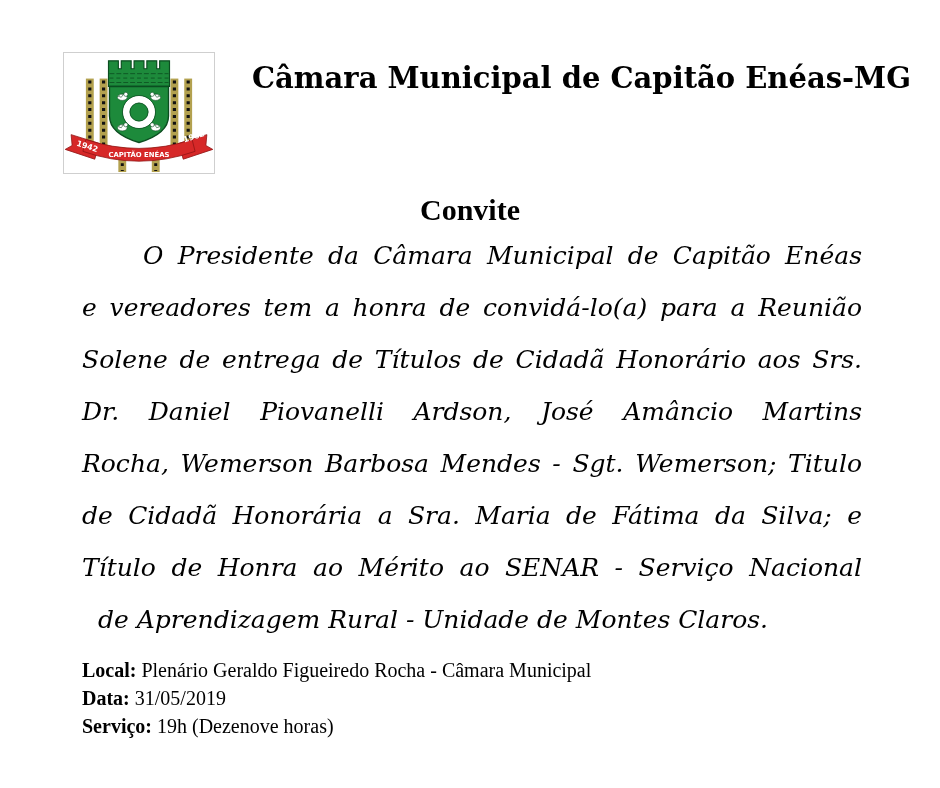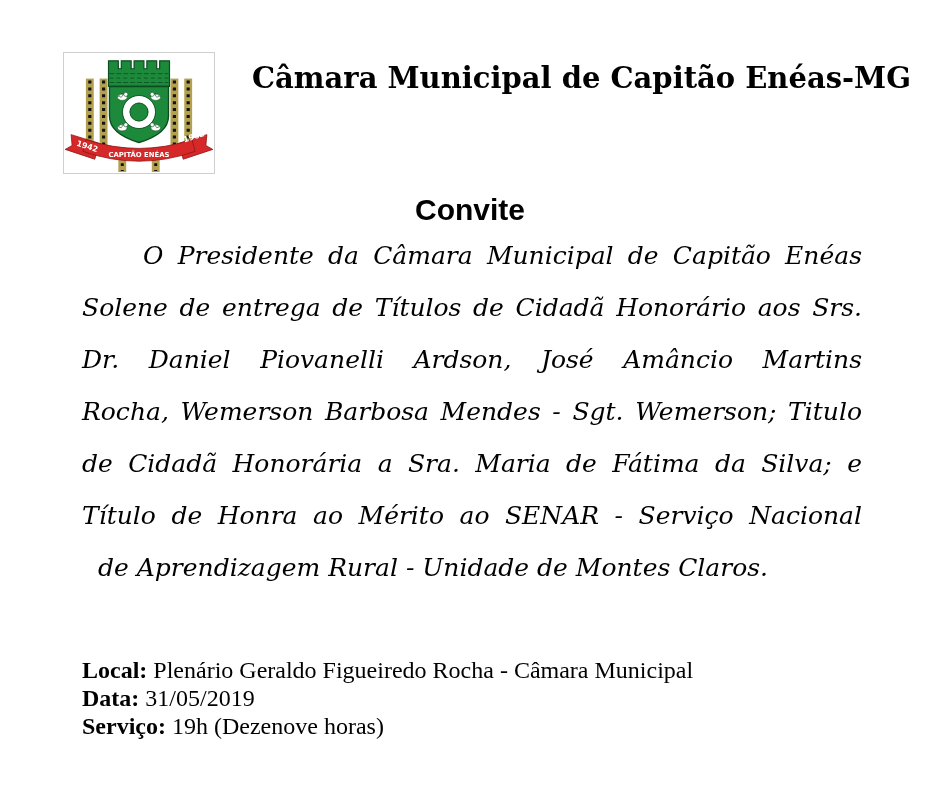--- a/index.html
+++ b/index.html
@@ -29,21 +29,21 @@
     letter-spacing:0px;
     white-space:nowrap;
     line-height:42px;
     margin-left:24px;
   }
   
   .convite{
     position:absolute;left:0;top:193px;
     width:100%;
     text-align:center;
-    font-family:Liberation Sans, sans-serif;
+    font-family:Liberation Serif, serif;
     font-weight:700;
     font-size:30px;
   }
   
   .body-text{
     position:absolute;left:82px;top:230px;
     width:780px;
     font-family:"DejaVu Serif", serif;
     font-style:italic;
     font-size:25px;
@@ -54,21 +54,21 @@
     text-align:justify;
     text-align-last:justify;
     white-space:nowrap;
   }
   .bline.indent{padding-left:61px;}
   .bline.last{text-align-last:left;margin-left:16px;}
   
   .details{
     position:absolute;left:82px;top:656px;
     font-family:"Liberation Serif", serif;
-    font-size:24px;
+    font-size:20px;
     line-height:28px;
   }
   .detail-row b{font-weight:700;}
 </style>
 </head>
 <body>
 
 <div class="page">
 
   <div class="logo-box">
@@ -142,20 +142,21 @@
       </g>
     </svg>
   </div>
 
   <div class="header-title">Câmara Municipal de Capitão Enéas-MG</div>
 
   <div class="convite">Convite</div>
 
   <div class="body-text">
     <div class="bline indent">O Presidente da Câmara Municipal de Capitão Enéas</div>
+    <div class="bline">e vereadores tem a honra de convidá-lo(a) para a Reunião</div>
     <div class="bline">Solene de entrega de Títulos de Cidadã Honorário aos Srs.</div>
     <div class="bline">Dr. Daniel Piovanelli Ardson, José Amâncio Martins</div>
     <div class="bline">Rocha, Wemerson Barbosa Mendes - Sgt. Wemerson; Titulo</div>
     <div class="bline">de Cidadã Honorária a Sra. Maria de Fátima da Silva; e</div>
     <div class="bline">Título de Honra ao Mérito ao SENAR - Serviço Nacional</div>
     <div class="bline last">de Aprendizagem Rural - Unidade de Montes Claros.</div>
   </div>
 
   <div class="details">
     <div class="detail-row">

